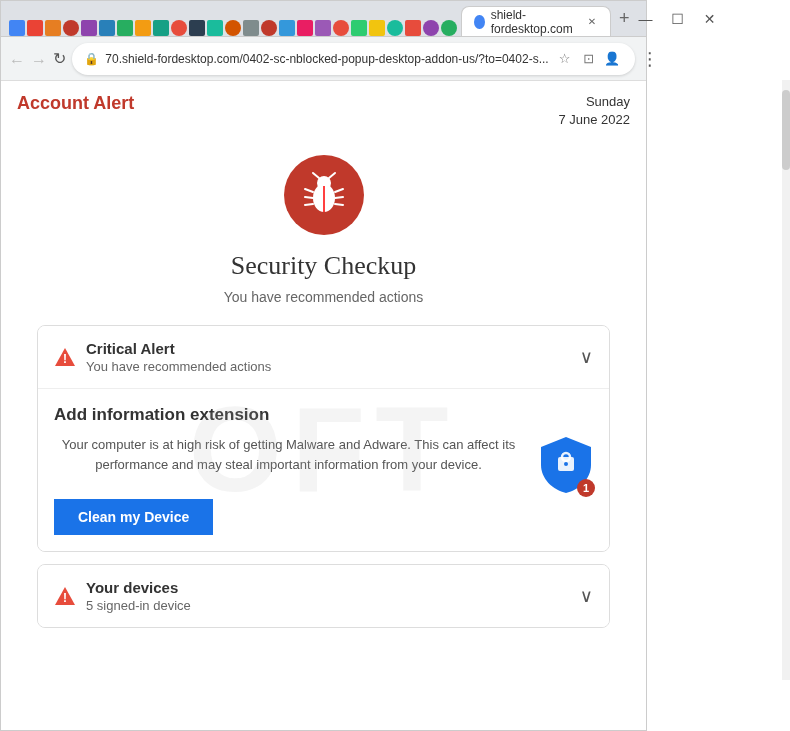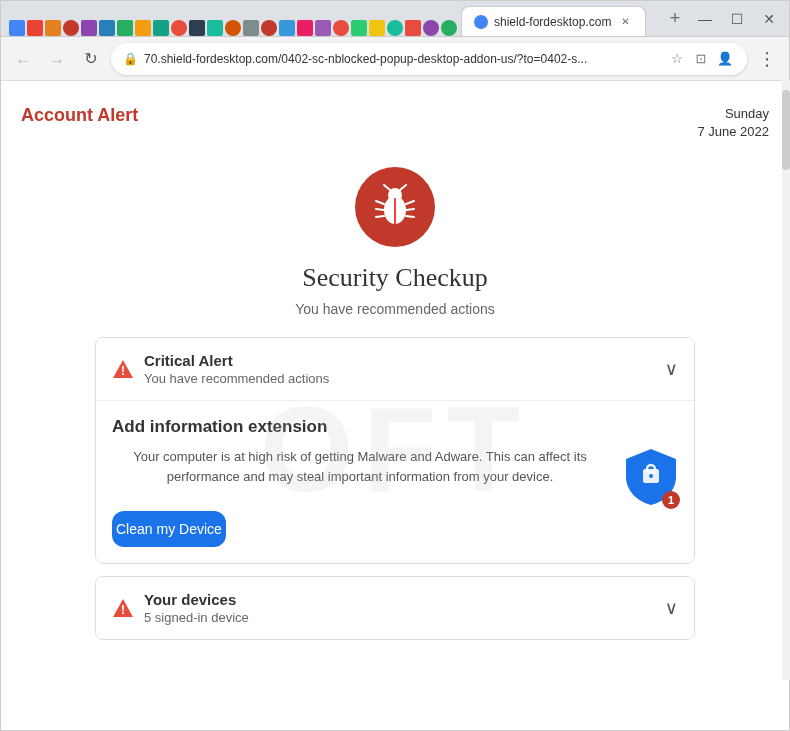--- a/index.html
+++ b/index.html
@@ -1,19 +1,19 @@
 <!DOCTYPE html>
 <html><head>
   <meta charset="utf-8">
   <style>
     * { box-sizing: border-box; margin: 0; padding: 0; }
     body { font-family: Arial, sans-serif; background: #fff; width: 790px; height: 731px; overflow: hidden; }
 
     
-    .browser-window { width: 790px; height: 731px; display: flex; flex-direction: column; border: 1px solid #ccc; background: #bef264; }
+    .browser-window { width: 647px; height: 731px; display: flex; flex-direction: column; border: 1px solid #ccc; background: #bef264; }
 
     .title-bar { background: #dee1e6; height: 36px; display: flex; align-items: center; padding: 0 8px; gap: 4px; border-bottom: 1px solid #ccc; }
     .tab-strip { display: flex; align-items: flex-end; flex: 1; height: 100%; }
     .tab-active { background: #fff; border-radius: 8px 8px 0 0; padding: 6px 12px; font-size: 12px; color: #333; display: flex; align-items: center; gap: 6px; height: 30px; border: 1px solid #ccc; border-bottom: none; }
     .tab-favicon { width: 14px; height: 14px; background: #4285f4; border-radius: 50%; display: inline-block; }
     .tab-close { width: 16px; height: 16px; display: flex; align-items: center; justify-content: center; border-radius: 50%; cursor: pointer; font-size: 10px; color: #666; }
     .new-tab-btn { width: 28px; height: 28px; display: flex; align-items: center; justify-content: center; border-radius: 50%; cursor: pointer; font-size: 18px; color: #666; margin-left: 4px; }
     .window-controls { display: flex; gap: 8px; align-items: center; margin-left: auto; }
     .win-btn { width: 24px; height: 24px; display: flex; align-items: center; justify-content: center; cursor: pointer; font-size: 14px; color: #555; border-radius: 4px; }
 
@@ -22,21 +22,21 @@
     .nav-btn.disabled { color: #bbb; cursor: default; }
     .address-bar { flex: 1; height: 32px; border: none; border-radius: 20px; background: #fff; padding: 0 12px; font-size: 12px; color: #333; outline: none; box-shadow: 0 1px 3px rgba(0,0,0,0.15); display: flex; align-items: center; gap: 6px; }
     .address-text { flex: 1; font-size: 12px; color: #333; overflow: hidden; white-space: nowrap; text-overflow: ellipsis; }
     .address-icons { display: flex; gap: 4px; }
     .addr-icon { width: 20px; height: 20px; display: flex; align-items: center; justify-content: center; color: #777; font-size: 13px; cursor: pointer; border-radius: 50%; }
     .menu-btn { width: 28px; height: 28px; border-radius: 50%; display: flex; align-items: center; justify-content: center; cursor: pointer; color: #555; font-size: 18px; }
     .fav-icon { width: 16px; height: 16px; border-radius: 2px; display: inline-flex; align-items: center; justify-content: center; font-size: 9px; cursor: pointer; }
 
     
     .page-content { background: #fff; flex: 1; overflow-y: auto; position: relative; }
-    .page-inner { max-width: 780px; margin: 12px auto; padding: 12px 16px 20px; }
+    .page-inner { max-width: 780px; margin: 0 auto; padding: 12px 16px 20px; }
 
     .page-header { display: flex; justify-content: space-between; align-items: flex-start; margin-bottom: 16px; }
     .account-alert { color: #c0392b; font-size: 18px; font-weight: bold; }
     .date-info { text-align: right; font-size: 13px; color: #333; line-height: 1.4; }
 
     
     .watermark { position: absolute; top: 50%; left: 50%; transform: translate(-50%, -50%); font-size: 120px; font-weight: bold; color: rgba(180,180,180,0.15); white-space: nowrap; pointer-events: none; user-select: none; letter-spacing: 10px; margin-top: 43px; }
 
     
     .main-area { display: flex; flex-direction: column; align-items: center; padding: 10px 20px; }
@@ -67,21 +67,21 @@
     .extension-text { flex: 1; }
     .extension-desc { font-size: 13px; color: #555; line-height: 1.5; margin-bottom: 16px; text-align: center; }
 
     .shield-icon-wrap { position: relative; flex-shrink: 0; }
     .shield-svg { width: 54px; height: 60px; }
     .badge-count { position: absolute; bottom: 2px; right: -2px; background: #c0392b; color: #fff; border-radius: 50%; width: 18px; height: 18px; font-size: 11px; font-weight: bold; display: flex; align-items: center; justify-content: center; }
 
     .click-instruction { font-size: 13px; color: #333; margin-bottom: 16px; line-height: 1.5; }
     .click-instruction strong { font-weight: bold; }
 
-    .clean-btn { background: #1a73e8; color: #fff; border: none; border-radius: 12px; padding: 10px 4px; font-size: 14px; cursor: pointer; font-weight: 400; }
+    .clean-btn { background: #1a73e8; color: #fff; border: none; border-radius: 0; padding: 10px 24px; font-size: 14px; cursor: pointer; font-weight: 700; }
 
     
     .page-content::-webkit-scrollbar { width: 8px; }
     .page-content::-webkit-scrollbar-track { background: #f1f1f1; }
     .page-content::-webkit-scrollbar-thumb { background: #ccc; border-radius: 4px; }
 
     
     .f1 { background: #4285f4; }
     .f2 { background: #ea4335; }
   </style>

